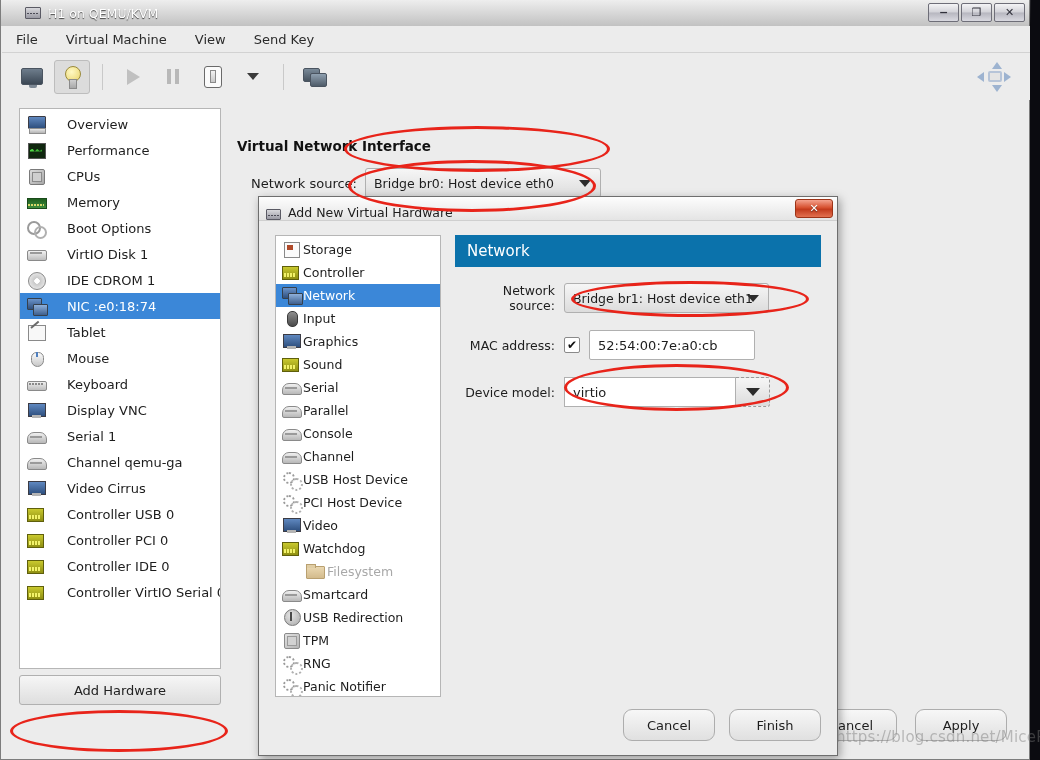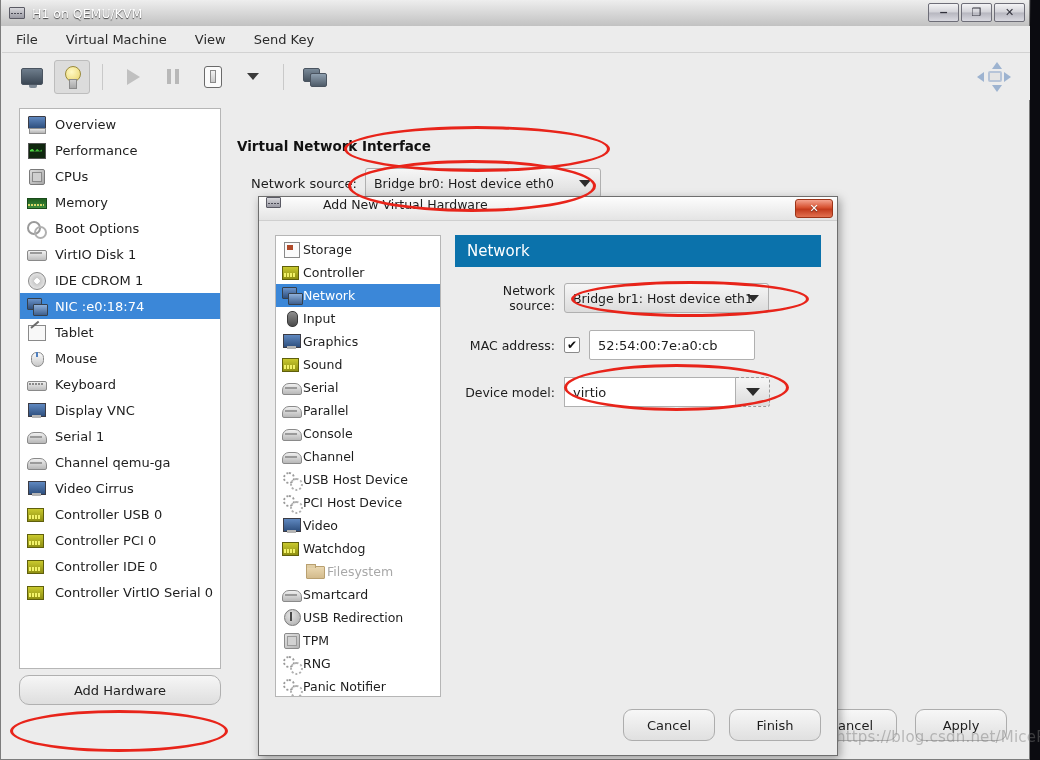--- a/index.html
+++ b/index.html
@@ -27,21 +27,21 @@
   
   .window {
     position: absolute; left: 0; top: 0; width: 1030px; height: 760px;
     background: #ececec; border: 1px solid #7d7d7d; border-top: none;
   }
 
   
   .titlebar {
     position: absolute; left: 0; top: 0; width: 1030px; height: 26px;
     background: linear-gradient(180deg, rgba(255,255,255,0.10), rgba(0,0,0,0.18));
-    display: flex; align-items: center; padding-left: 8px;
+    display: flex; align-items: center; padding-left: 24px;
   }
   .title-ico {
     width: 16px; height: 12px; margin-right: 7px;
     background: linear-gradient(180deg,#d8d8dc,#9a9aa4);
     border: 1px solid #5a5a64; border-radius: 1px;
     position: relative;
   }
   .title-ico::after {
     content: ""; position: absolute; left: 1px; top: 5px; right: 1px; height: 1px;
     background: repeating-linear-gradient(90deg,#4a4a55 0 2px, transparent 2px 3px);
@@ -140,29 +140,29 @@
   
   .sidebar {
     position:absolute; left:18px; top:108px; width: 202px; height: 597px;
     display:flex; flex-direction:column;
   }
   .hw-list {
     flex: 1; background:#ffffff; border:1px solid #b6b6b6; overflow:hidden;
     padding-top: 2px;
   }
   .hw-row {
-    height: 26px; display:flex; align-items:center; padding-left: 7px; gap:9px;
+    height: 26px; display:flex; align-items:center; padding-left: 7px; gap:21px;
     font-size: 13px; color:#1d1d1d;
   }
   .hw-row.sel { background:#3b87d8; color:#ffffff; }
   .hw-label { white-space:nowrap; }
   .add-hw-btn {
     height: 30px; margin-top: 6px;
     background: linear-gradient(180deg,#f6f6f6,#dedede);
-    border:1px solid #b0b0b0; border-radius:10px;
+    border:1px solid #b0b0b0; border-radius:3px;
     display:flex;align-items:center;justify-content:center;
     font-size:13px; color:#222;
   }
 
   
   .ic { width:19px; height:17px; position:relative; flex:0 0 19px; }
   .ic-pc::before{content:"";position:absolute;left:1px;top:0;width:16px;height:11px;
     background:linear-gradient(180deg,#5f88c0,#2e4f7e);border:1px solid #3b3b44;border-radius:1px;}
   .ic-pc::after{content:"";position:absolute;left:2px;top:12px;width:15px;height:4px;
     background:linear-gradient(180deg,#e6e6e6,#b4b4b4);border:1px solid #8e8e8e;}
@@ -273,21 +273,21 @@
 
   
   .dialog {
     position:absolute; left:258px; top:196px; width:580px; height:560px;
     background:#ececec; border:1px solid #6e6e6e;
     box-shadow: 2px 3px 9px rgba(0,0,0,0.35);
   }
   .dlg-titlebar {
     height:24px; background:linear-gradient(180deg,#fdfdfd,#e4e4e4);
     border-bottom:1px solid #cfcfcf;
-    display:flex; align-items:flex-start; padding-left:7px; position:relative;gap:35px;
+    display:flex; align-items:flex-end; padding-left:7px; position:relative;
   }
   .dlg-ico {
     width:15px;height:11px;margin-right:7px;
     background:linear-gradient(180deg,#d8d8dc,#9a9aa4);
     border:1px solid #5a5a64;border-radius:1px;position:relative;
   }
   .dlg-ico::after{content:"";position:absolute;left:1px;top:5px;right:1px;height:1px;
     background:repeating-linear-gradient(90deg,#4a4a55 0 2px,transparent 2px 3px);}
   .dlg-title { font-size:12.5px; color:#1d1d1d; }
   .dlg-close {

